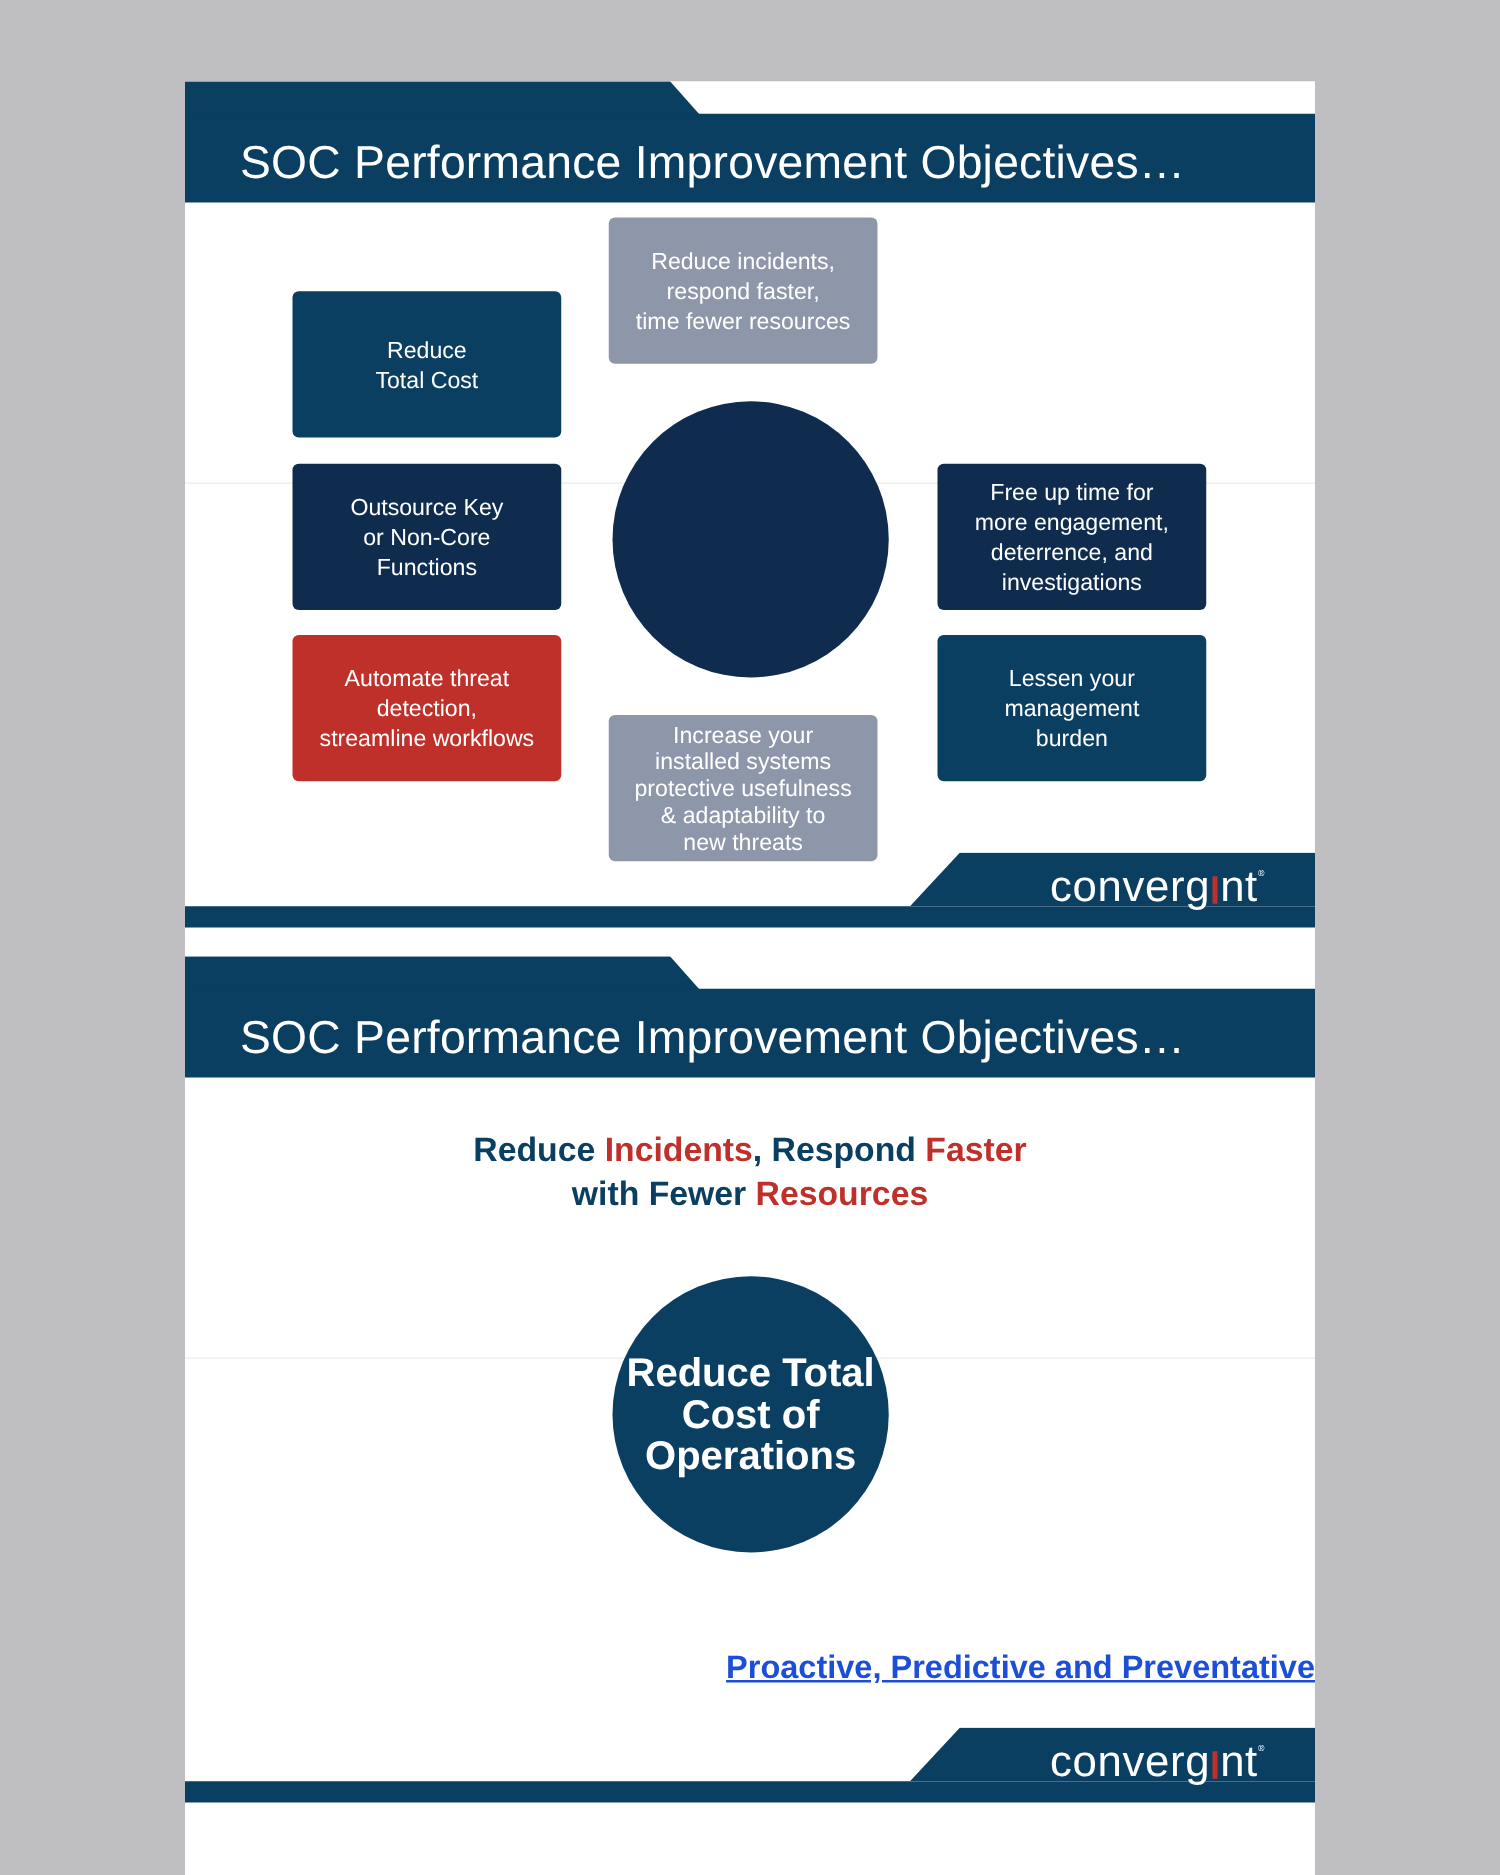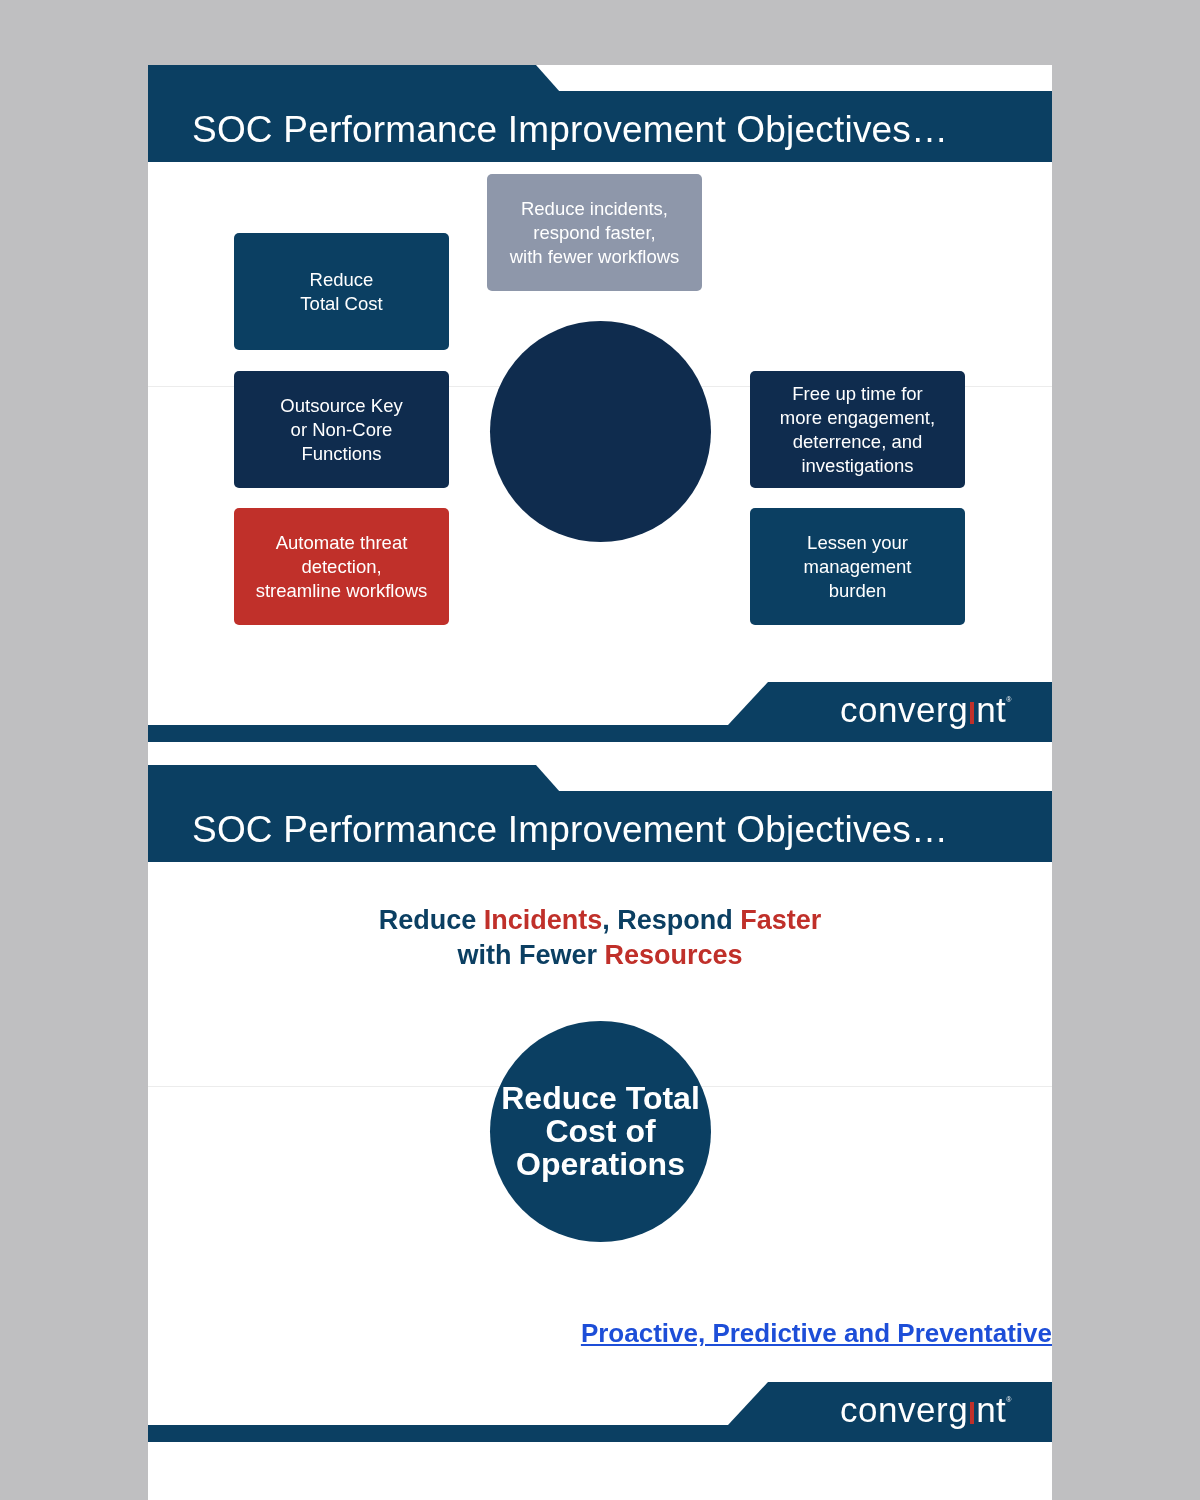--- a/index.html
+++ b/index.html
@@ -32,29 +32,34 @@
 <body>
 
 <div class="slide s1">
   <div class="hdr-tab"></div>
   <div class="hdr-bar"></div>
   <div class="hdr-title">SOC Performance Improvement Objectives…</div>
   <div class="midline"></div>
 
   <div class="box gray" style="left:339px; top:109px;">Reduce  incidents,
 respond faster,
-with fewer workflows</div>
+time fewer resources</div>
   <div class="box navy" style="left:86px; top:168px;">Reduce
 Total Cost</div>
   <div class="box dark" style="left:86px; top:306px;">Outsource Key
 or Non-Core
 Functions</div>
   <div class="box red" style="left:86px; top:443px;">Automate threat
 detection,
 streamline workflows</div>
+  <div class="box gray tight" style="left:339px; top:507px;">Increase your
+installed systems
+protective usefulness
+&amp; adaptability to
+new threats</div>
   <div class="box dark" style="left:602px; top:306px;">Free up time for
 more engagement,
 deterrence, and
 investigations</div>
   <div class="box navy" style="left:602px; top:443px;">Lessen your
 management
 burden</div>
 
   <div class="hub"></div>
 

